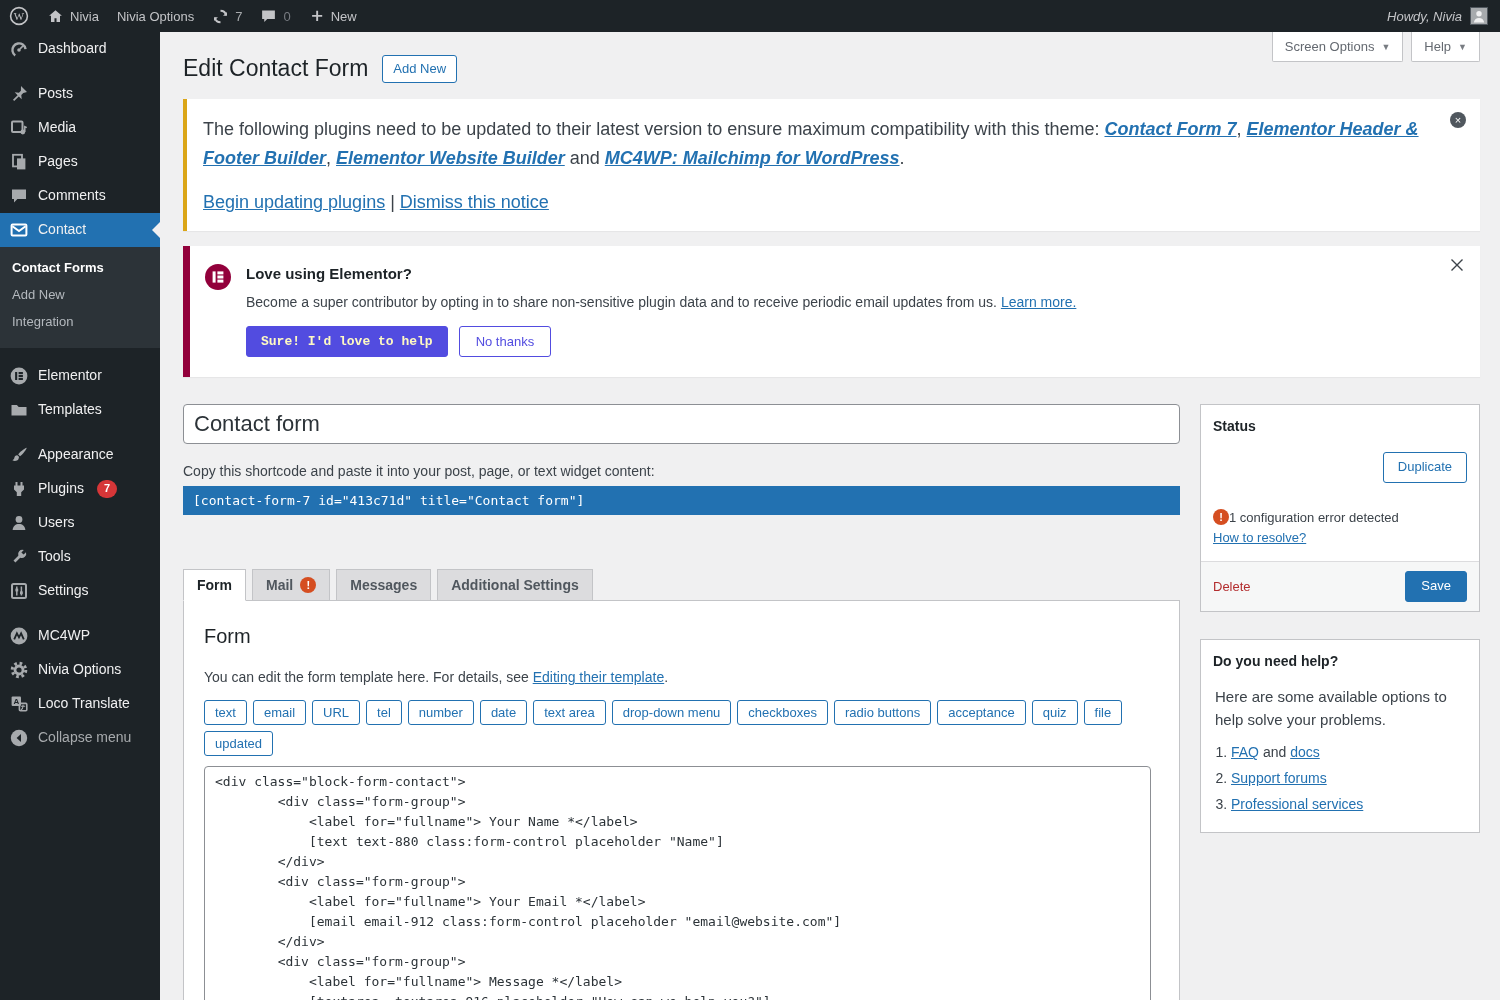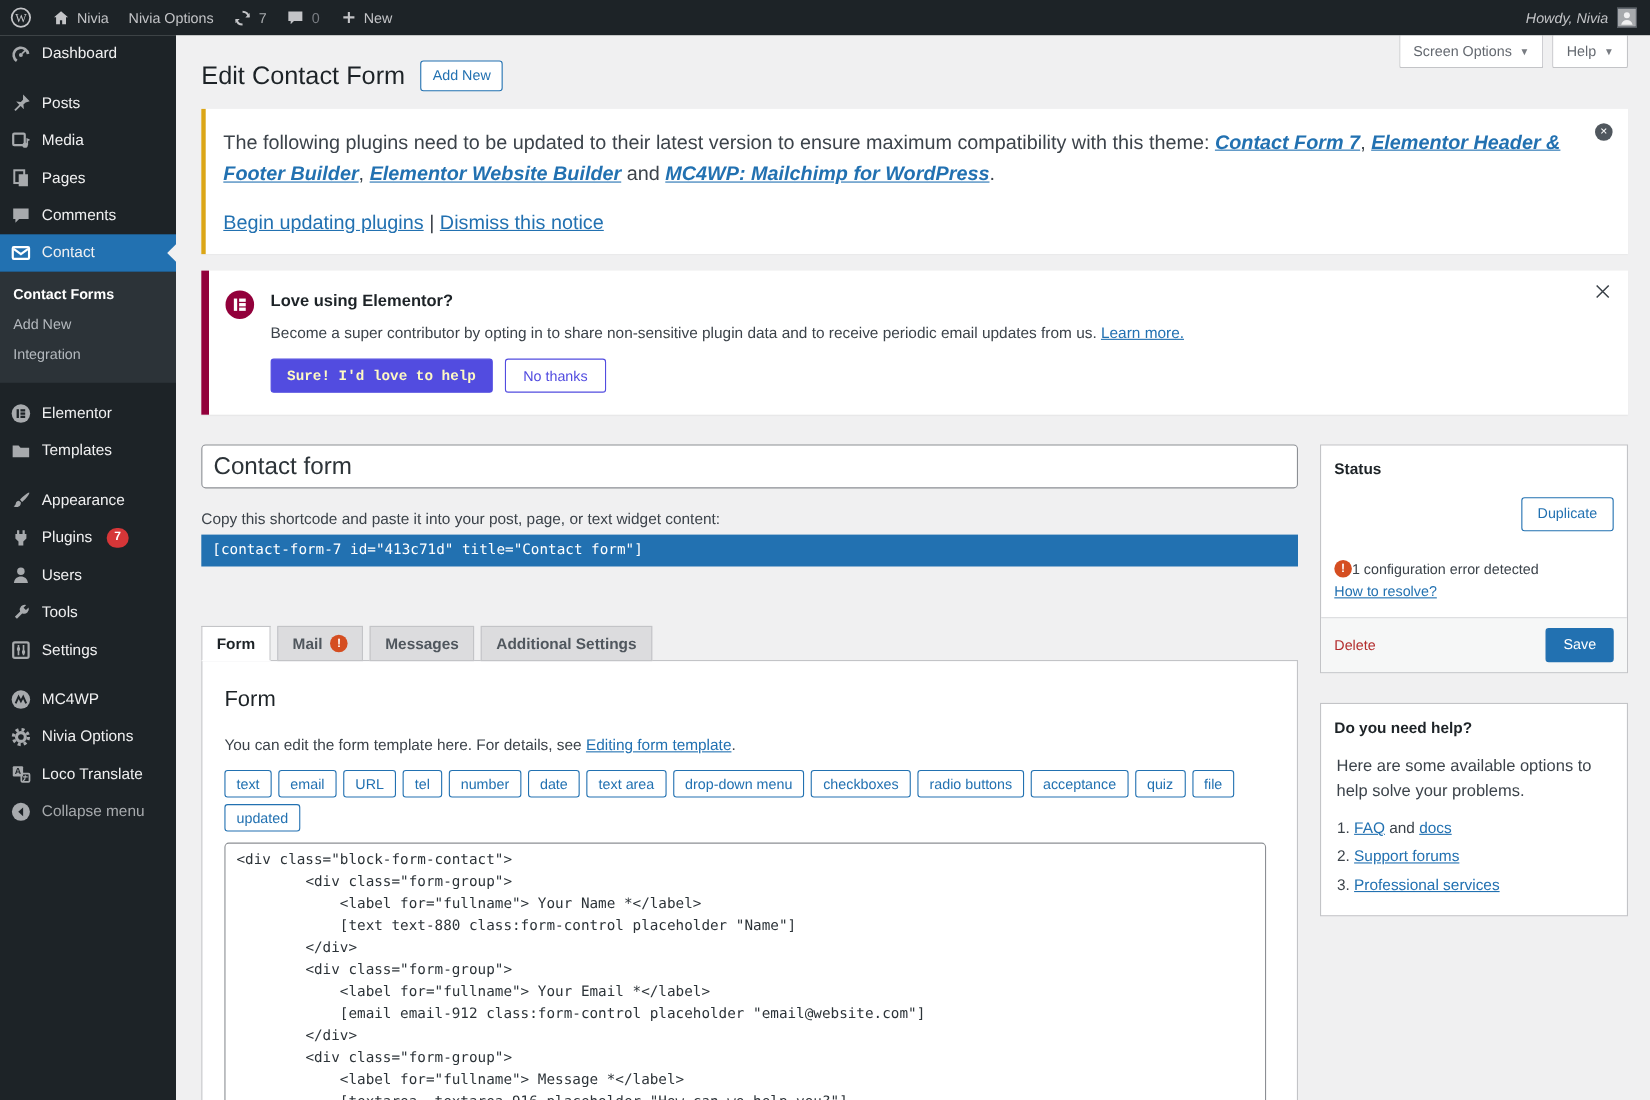--- a/index.html
+++ b/index.html
@@ -438,21 +438,21 @@
         <div class="tab">
             <span>Messages</span>
           </div>
         <div class="tab">
             <span>Additional Settings</span>
           </div>
       </div>
 
       <div class="panel">
         <h2 class="panel-heading">Form</h2>
-        <div class="panel-desc"><span>You can edit the form template here. For details, see </span><a>Editing form template</a><span>.</span></div>
+        <div class="panel-desc"><span>You can edit the form template here. For details, see </span><a>Editing their template</a><span>.</span></div>
         <div class="tag-row">
           <button class="tag-btn">text</button>
           <button class="tag-btn">email</button>
           <button class="tag-btn">URL</button>
           <button class="tag-btn">tel</button>
           <button class="tag-btn">number</button>
           <button class="tag-btn">date</button>
           <button class="tag-btn">text area</button>
           <button class="tag-btn">drop-down menu</button>
           <button class="tag-btn">checkboxes</button>

